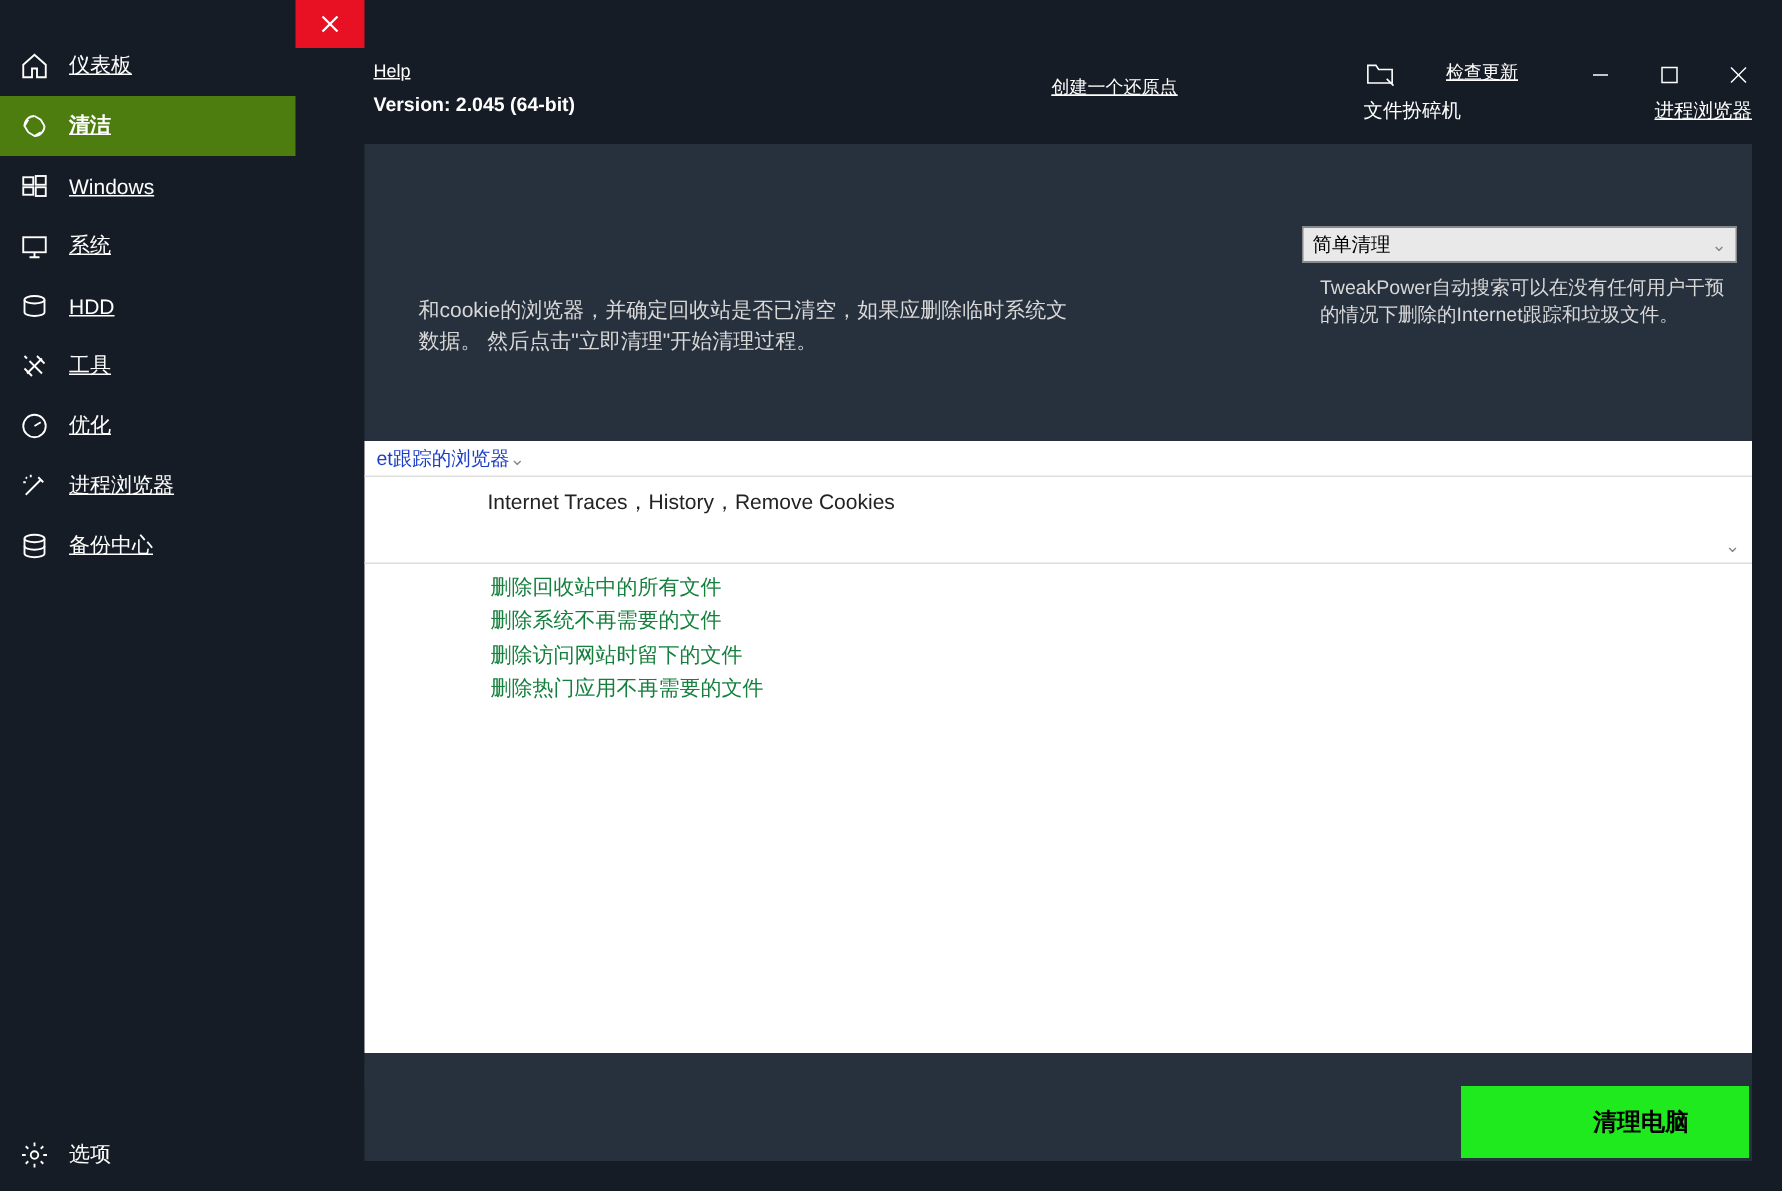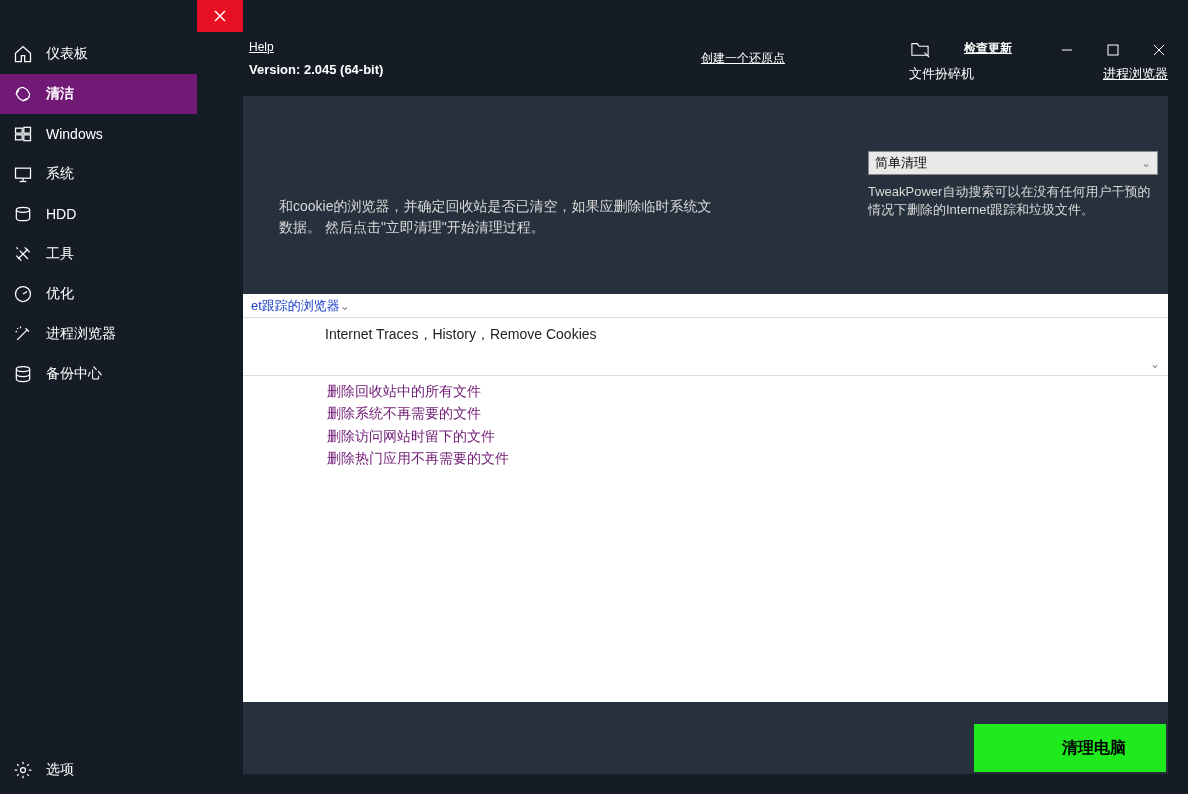--- a/index.html
+++ b/index.html
@@ -26,70 +26,70 @@
 }
 .side-item {
   display:flex; align-items:center;
   height:40px;
   padding-left:12px;
   color:#fff;
   font-size:14px;
   cursor:pointer;
 }
 .side-item .ic { width:22px; height:22px; margin-right:12px; display:flex; align-items:center; justify-content:center; }
-.side-item.active { background:#701a75; font-weight:bold; }
-.side-list { position:absolute; left:0; top:34px; width:197px; }
+.side-item.active { background:#4d7c0f; font-weight:bold; }
+.side-list { position:absolute; left:0; top:24px; width:197px;text-decoration:underline; }
 .side-bottom { position:absolute; left:0; bottom:4px; width:197px; }
 
 
 .topbar {
   position:absolute; left:243px; right:0; top:0; height:56px;margin-top:32px;
 }
 .help { position:absolute; left:6px; top:8px; font-size:12px; text-decoration:underline; }
 .version { position:absolute; left:6px; top:30px; font-size:13px; font-weight:bold; }
 .toplink { position:absolute; top:8px; font-size:12px; text-decoration:underline; display:flex; flex-direction:column; align-items:center; }
 .restore { left:435px; width:130px; text-align:center; top:18px; }
-.checkupd { left:700px; width:90px; top:8px; text-align:left;font-weight:bold; }
+.checkupd { left:700px; width:90px; top:8px; text-align:left; }
 .procview { right:20px; top:33px; }
 .shredder { left:666px; top:33px; font-size:13px; }
 .wincontrols { position:absolute; right:6px; top:6px; display:flex; gap:0; }
 .winbtn { width:46px; height:24px; display:flex; align-items:center; justify-content:center; }
 
 
 .main {
   position:absolute; left:243px; top:96px; right:20px; bottom:20px;
   background:#27303d;
 }
 .desc-text { position:absolute; left:0; top:100px; right:310px; font-size:14px; color:#d8d8d8; line-height:1.5; padding-left:2px; }
 .right-col { position:absolute; right:10px; top:55px; width:290px; }
 .dropdown {
   width:290px; height:24px; background:#e9e9e9; color:#000;
   border:1px solid #888; display:flex; align-items:center;
   padding:0 6px; font-size:13px; justify-content:space-between;
 }
-.right-desc { font-size:13px; color:#d8d8d8; margin-top:8px; line-height:1.4; }
+.right-desc { font-size:13px; color:#d8d8d8; margin-top:8px; line-height:1.4;margin-left:12px; }
 
 .whitebox {
   position:absolute; left:0; top:198px; right:0; height:408px;
   background:#fff; color:#000;
 }
 .section-header {
   height:24px; padding:2px 8px;
   font-size:13px; color:#1a3ec8;
   border-bottom:1px solid #ddd;
   display:flex; justify-content:flex-start; align-items:center;
 }
 .subline { padding:8px 82px; font-size:14px; color:#222; }
 .section-header2 {
   height:24px;
   border-bottom:1px solid #ddd;
   display:flex; justify-content:flex-end; align-items:center; padding-right:8px;
 }
 .item-list { padding:4px 84px; }
-.item-list div { font-size:14px; color:#701a75; line-height:1.6; }
+.item-list div { font-size:14px; color:#15803d; line-height:1.6; }
 .chev { color:#888; font-size:12px; }
 
 .darkbar {
   position:absolute; left:0; top:614px; right:0; height:14px;
   background:#27303d;
 }
 .clean-btn {
   position:absolute; right:2px; bottom:2px;
   width:192px; height:48px;
   background:#1eea1e; color:#000;

